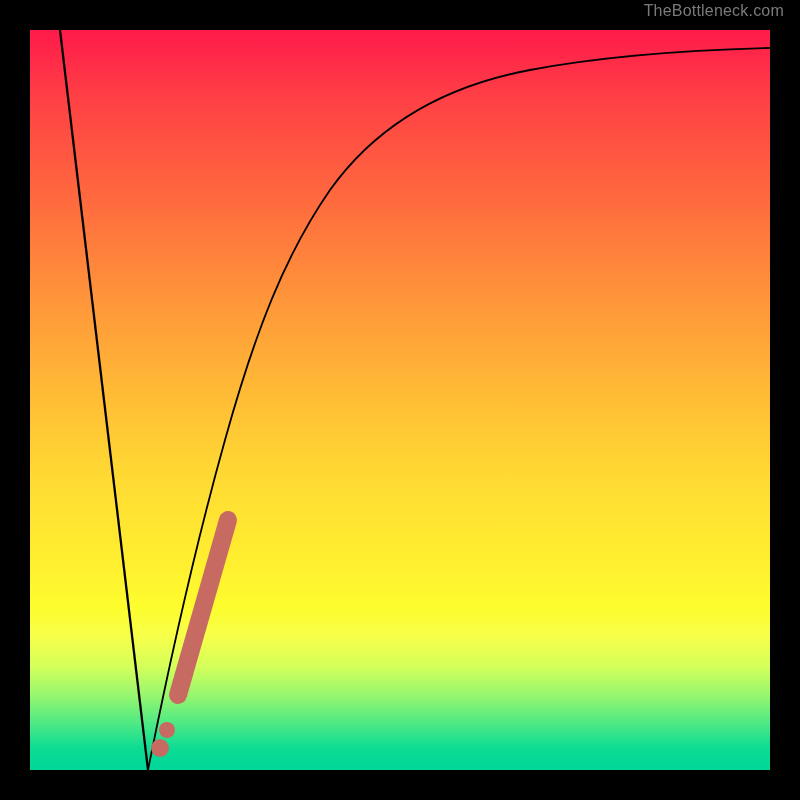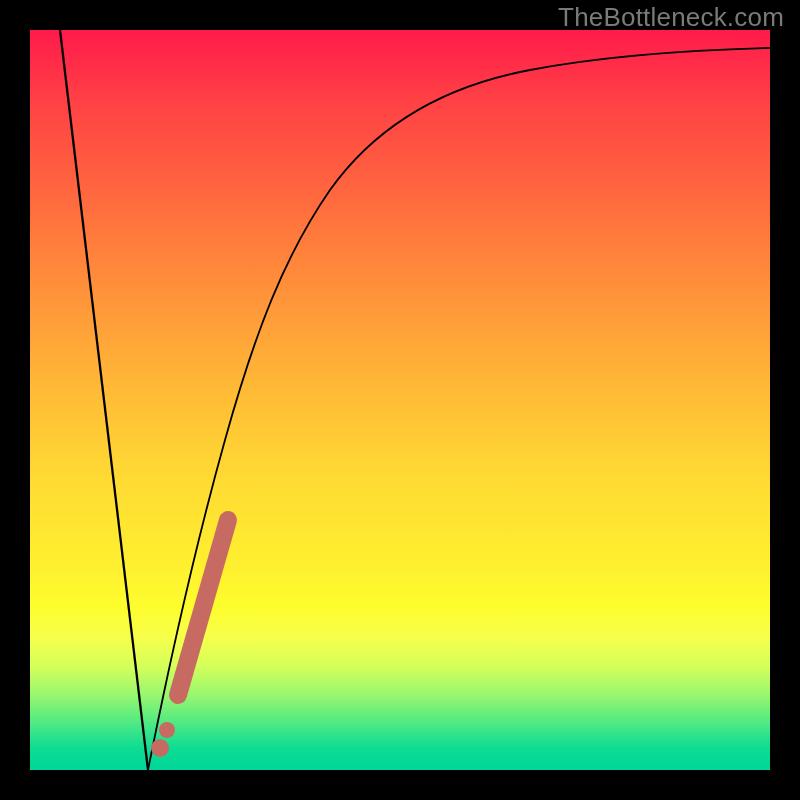--- a/index.html
+++ b/index.html
@@ -17,21 +17,21 @@
     top: 0;
     width: 800px;
     height: 800px;
     background: #000;
   }
   .watermark {
     position: absolute;
     top: 2px;
     right: 16px;
     color: #7a7a7a;
-    font-size: 26px;
+    font-size: 16px;
     font-weight: 400;
     letter-spacing: 0.2px;
     z-index: 40;
   }
   .plot-area {
     position: absolute;
     left: 30px;
     top: 30px;
     width: 740px;
     height: 740px;

